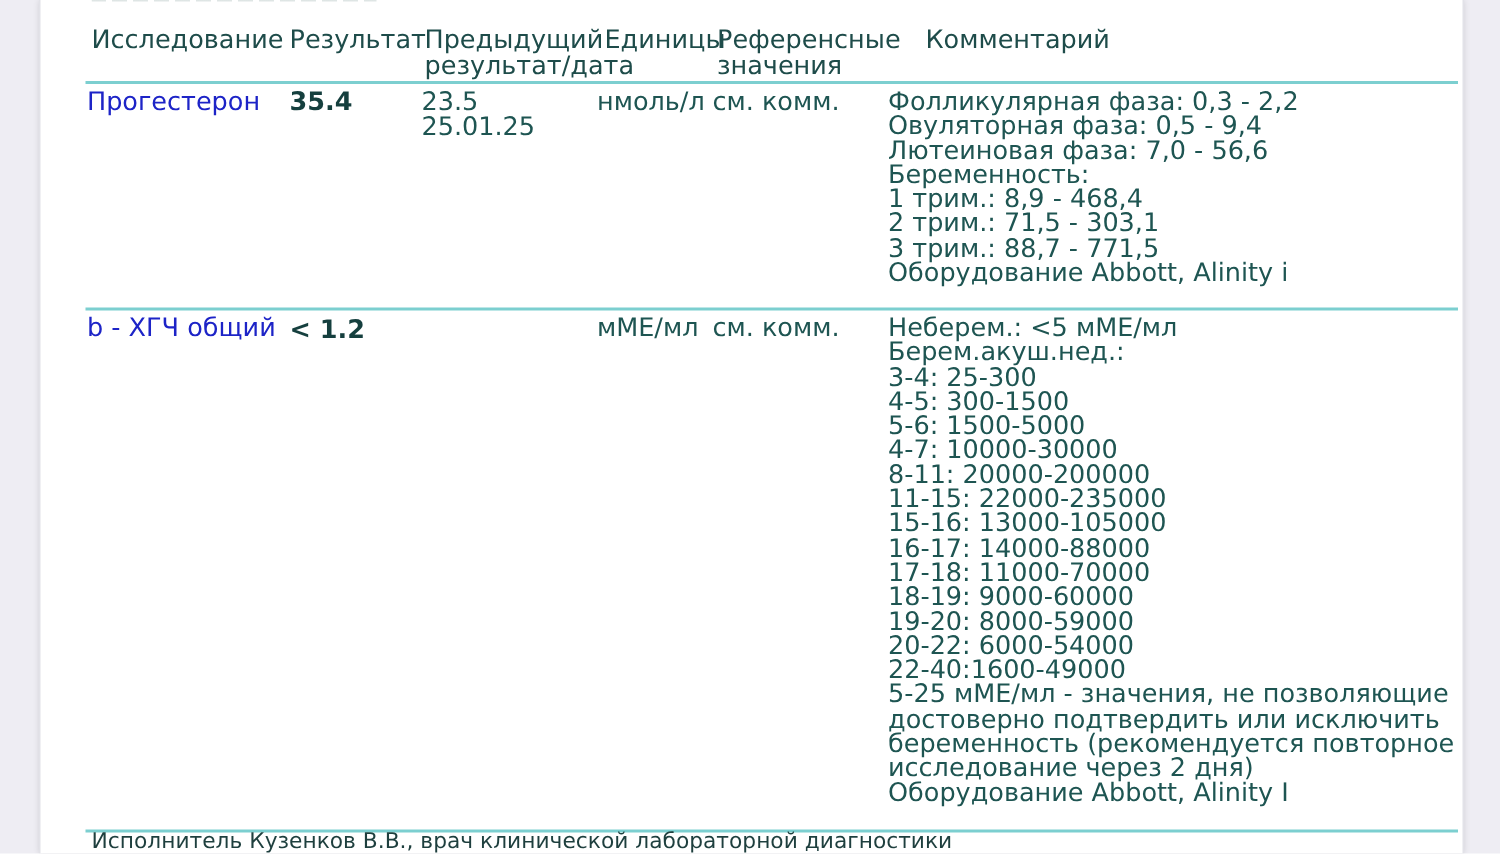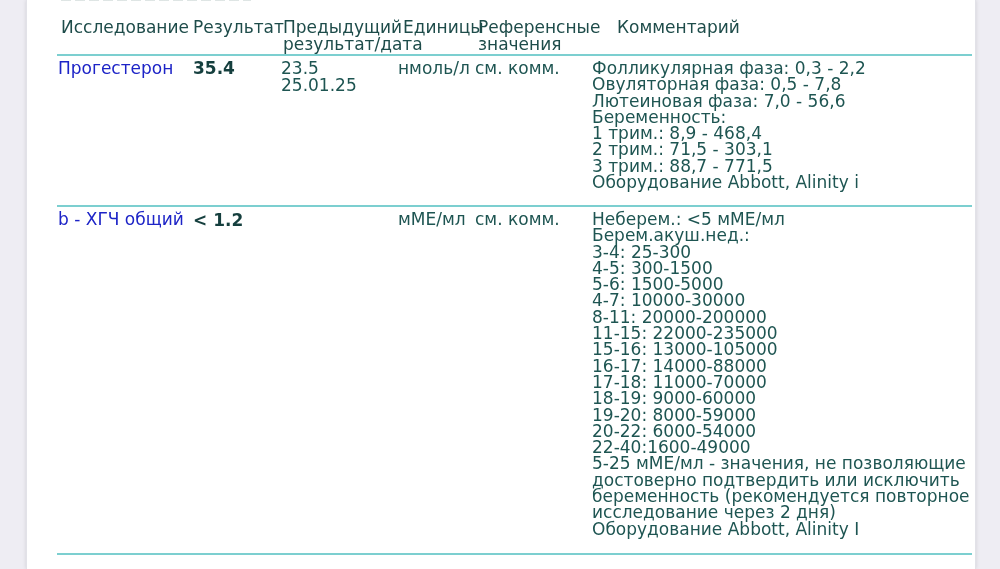--- a/index.html
+++ b/index.html
@@ -55,21 +55,21 @@
 
     <div>
       <div class="cell name" style="left:31px; top:60px;">Прогестерон</div>
       <div class="cell result" style="left:166px; top:60px;text-align:center;">35.4</div>
       <div class="cell" style="left:254px; top:60px;">23.5</div>
       <div class="cell" style="left:254px; top:77px;">25.01.25</div>
       <div class="cell" style="left:371px; top:60px;">нмоль/л</div>
       <div class="cell" style="left:448px; top:60px;">см. комм.</div>
       <div class="cell" style="left:565px; top:60px;">
         <div>Фолликулярная фаза: 0,3 - 2,2</div>
-        <div>Овуляторная фаза: 0,5 - 7,8</div>
+        <div>Овуляторная фаза: 0,5 - 9,4</div>
         <div>Лютеиновая фаза: 7,0 - 56,6</div>
         <div>Беременность:</div>
         <div>1 трим.: 8,9 - 468,4</div>
         <div>2 трим.: 71,5 - 303,1</div>
         <div>3 трим.: 88,7 - 771,5</div>
         <div>Оборудование Abbott, Alinity i</div>
       </div>
     </div>
     <div class="rule" style="top:205px;"></div>
 
@@ -97,13 +97,14 @@
         <div>5-25 мМЕ/мл - значения, не позволяющие</div>
         <div>достоверно подтвердить или исключить</div>
         <div>беременность (рекомендуется повторное</div>
         <div>исследование через 2 дня)</div>
         <div>Оборудование Abbott, Alinity I</div>
       </div>
     </div>
     <div class="rule" style="top:553px;"></div>
   </div>
 
+  <div class="footer">Исполнитель Кузенков В.В., врач клинической лабораторной диагностики</div>
 </div>
 
 </body></html>

